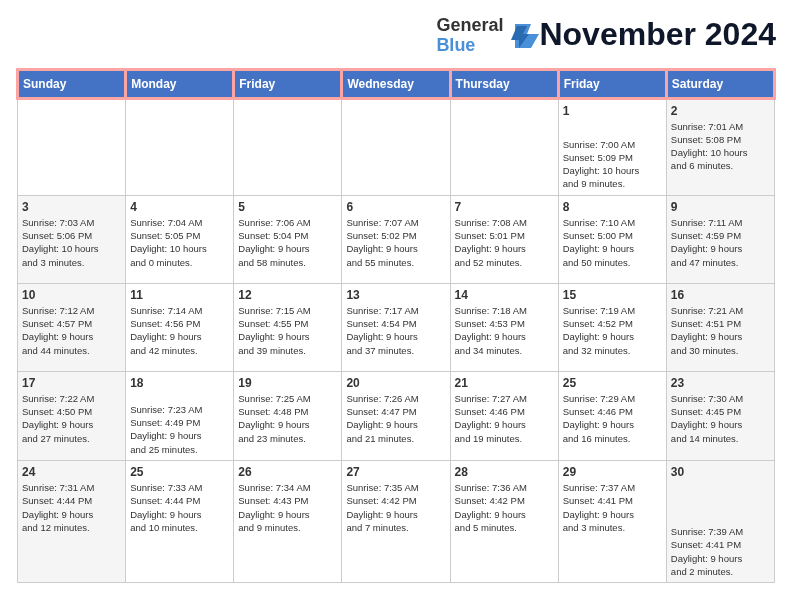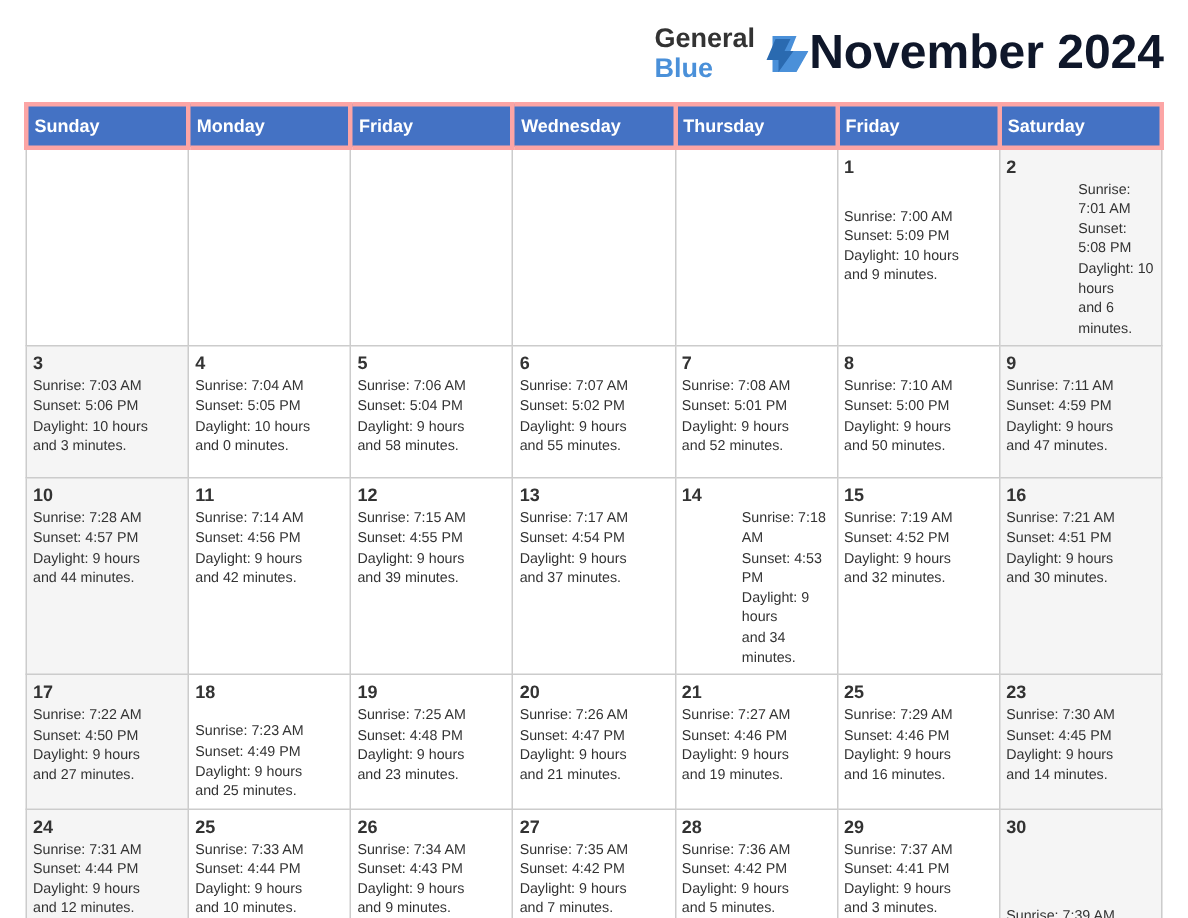--- a/index.html
+++ b/index.html
@@ -131,21 +131,21 @@
         <td class="empty"></td>
         <td class="weekday">
           <div class="day-number">1</div>
           <div class="day-info" style="white-space: pre-line; margin-top: 20px;">Sunrise: 7:00 AM
 Sunset: 5:09 PM
 Daylight: 10 hours
 and 9 minutes.</div>
         </td>
         <td class="weekend">
           <div class="day-number">2</div>
-          <div class="day-info" style="white-space: pre-line; margin-left: 48px;">Sunrise: 7:01 AM
+          <div class="day-info" style="white-space: pre-line;">Sunrise: 7:01 AM
 Sunset: 5:08 PM
 Daylight: 10 hours
 and 6 minutes.</div>
         </td>
       </tr>
       <tr>
         <td class="weekend">
           <div class="day-number">3</div>
           <div class="day-info" style="white-space: pre-line;">Sunrise: 7:03 AM
 Sunset: 5:06 PM
@@ -191,21 +191,21 @@
           <div class="day-number">9</div>
           <div class="day-info" style="white-space: pre-line;">Sunrise: 7:11 AM
 Sunset: 4:59 PM
 Daylight: 9 hours
 and 47 minutes.</div>
         </td>
       </tr>
       <tr>
         <td class="weekend">
           <div class="day-number">10</div>
-          <div class="day-info" style="white-space: pre-line;">Sunrise: 7:28 AM
+          <div class="day-info" style="white-space: pre-line;">Sunrise: 7:12 AM
 Sunset: 4:57 PM
 Daylight: 9 hours
 and 44 minutes.</div>
         </td>
         <td class="weekday">
           <div class="day-number">11</div>
           <div class="day-info" style="white-space: pre-line;">Sunrise: 7:14 AM
 Sunset: 4:56 PM
 Daylight: 9 hours
 and 42 minutes.</div>
@@ -219,21 +219,21 @@
         </td>
         <td class="weekday">
           <div class="day-number">13</div>
           <div class="day-info" style="white-space: pre-line;">Sunrise: 7:17 AM
 Sunset: 4:54 PM
 Daylight: 9 hours
 and 37 minutes.</div>
         </td>
         <td class="weekday">
           <div class="day-number">14</div>
-          <div class="day-info" style="white-space: pre-line; margin-left: 40px;">Sunrise: 7:18 AM
+          <div class="day-info" style="white-space: pre-line;">Sunrise: 7:18 AM
 Sunset: 4:53 PM
 Daylight: 9 hours
 and 34 minutes.</div>
         </td>
         <td class="weekday">
           <div class="day-number">15</div>
           <div class="day-info" style="white-space: pre-line;">Sunrise: 7:19 AM
 Sunset: 4:52 PM
 Daylight: 9 hours
 and 32 minutes.</div>

